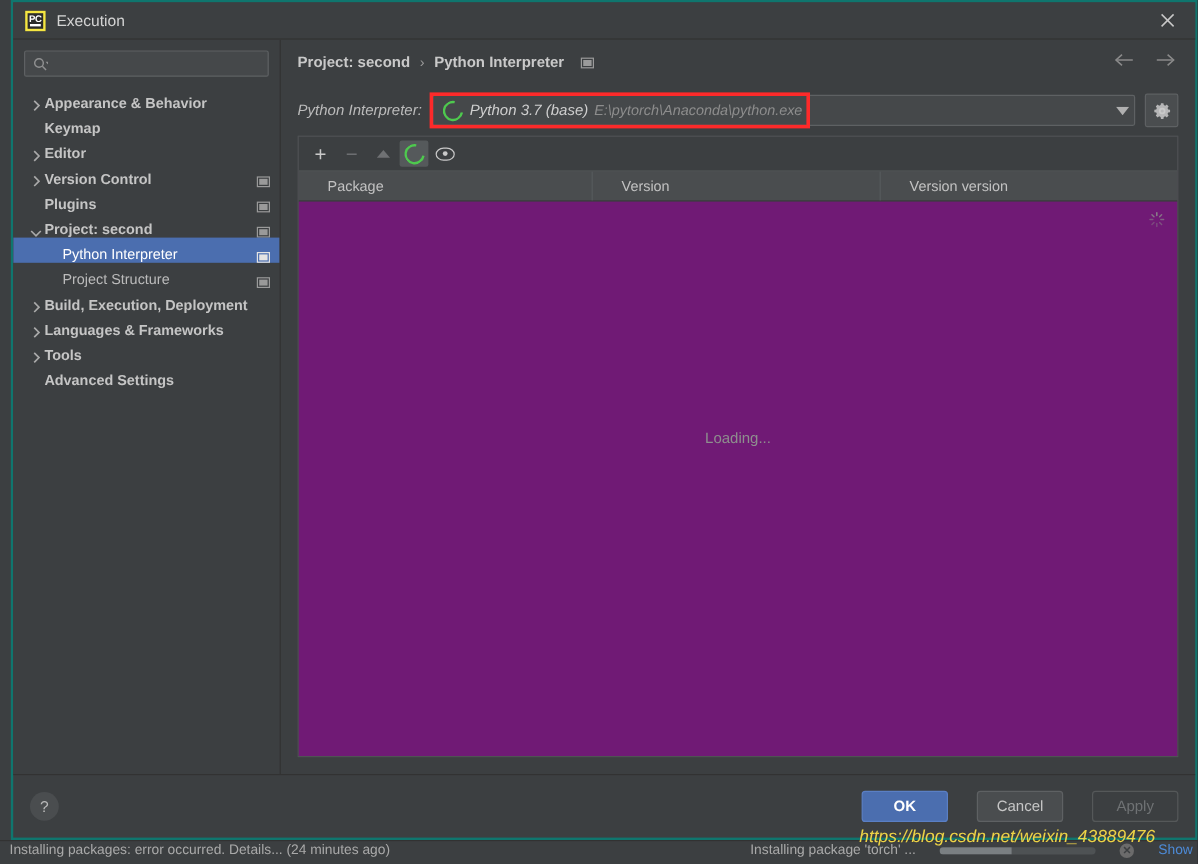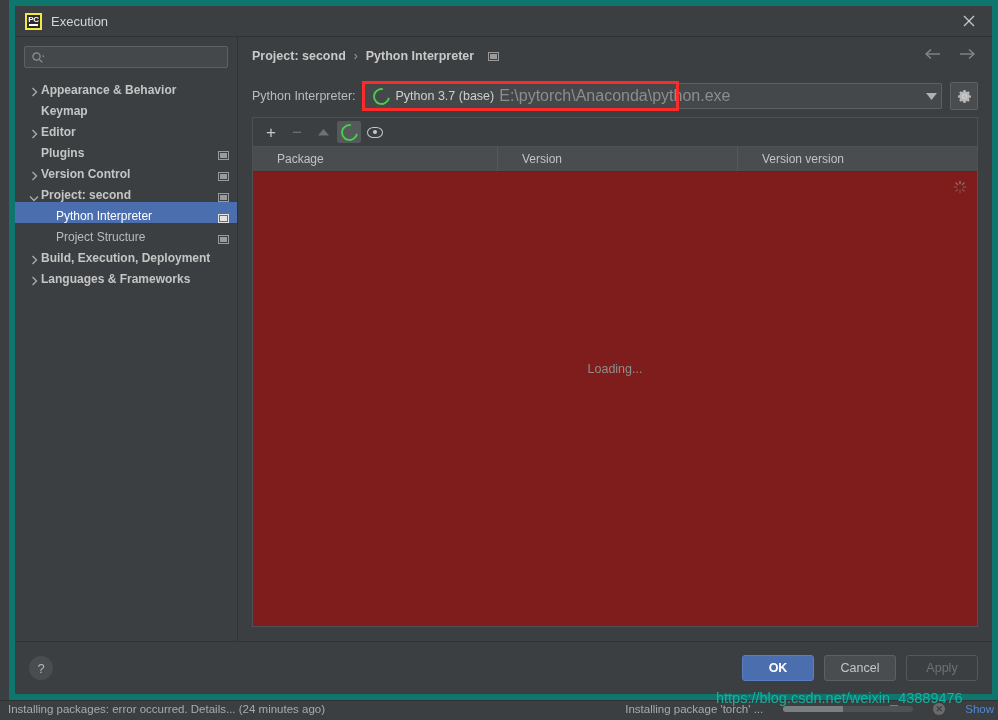--- a/index.html
+++ b/index.html
@@ -125,21 +125,21 @@
   }
   .show-link { color: #4d8ad6; }
 
   
   #settings-dialog {
     position: absolute;
     left: 9px; top: 0;
     width: 989px;
     height: 700px;
     background: #3c3f41;
-    border: 6px solid #0f766e;
+    border: 2px solid #0f766e;
     box-sizing: border-box;
     display: flex;
     flex-direction: column;
   }
   #title-bar {
     height: 30px;
     min-height: 30px;
     background: #3c3f41;
     display: flex;
     align-items: center;
@@ -298,20 +298,21 @@
   }
   #nav-arrows svg { cursor: pointer; }
 
   #interp-row {
     height: 42px;
     min-height: 42px;
     display: flex;
     align-items: center;
     gap: 8px;
     position: relative;
+    font-style: italic;
   }
   #interp-label { white-space: nowrap; font-size: 12.5px; }
   #interp-combo {
     flex: 1;
     height: 26px;
     background: #45484a;
     border: 1px solid #5e6163;
     border-radius: 2px;
     display: flex;
     align-items: center;
@@ -323,21 +324,21 @@
   .conda-ring {
     width: 13px; height: 13px;
     min-width: 13px;
     border: 2px solid #4ec94e;
     border-radius: 50%;
     border-right-color: transparent;
     transform: rotate(-35deg);
     margin-right: 6px;
   }
   #interp-name { color: #cfcfcf; white-space: nowrap; font-size: 12.5px; }
-  #interp-path { color: #8d8d8d; margin-left: 5px; white-space: nowrap; font-size: 16px; overflow: hidden; }
+  #interp-path { color: #8d8d8d; margin-left: 5px; white-space: nowrap; font-size: 12px; overflow: hidden; }
   #combo-arrow {
     margin-left: auto;
     padding-left: 8px;
     color: #b0b0b0;
   }
   #gear-btn {
     width: 26px; height: 26px;
     background: #4a4d4f;
     border: 1px solid #5e6163;
     border-radius: 2px;
@@ -413,21 +414,21 @@
     padding-left: 24px;
     box-sizing: border-box;
     border-right: 1px solid #565a5c;
   }
   .col-package { width: 245px; }
   .col-version { width: 240px; }
   .col-latest { flex: 1; border-right: none; }
   #pkg-body {
     flex: 1;
     position: relative;
-    background: #7f1d1d;
+    background: #701a75;
     min-height: 0;
   }
   #loading-text {
     position: absolute;
     left: 0; right: 0;
     top: 190px;
     text-align: center;
     color: #8e8e8e;
     font-size: 12.5px;
   }
@@ -454,21 +455,21 @@
     color: #b9b9b9;
     display: flex;
     align-items: center;
     justify-content: center;
     font-size: 13px;
     cursor: pointer;
   }
   #footer-buttons {
     margin-left: auto;
     display: flex;
-    gap: 10px;
+    gap: 24px;
   }
   .dlg-btn {
     width: 72px; height: 26px;
     border-radius: 3px;
     font-size: 12.5px;
     display: flex;
     align-items: center;
     justify-content: center;
     box-sizing: border-box;
     cursor: pointer;
@@ -490,24 +491,25 @@
     color: #6f7274;
     cursor: default;
   }
 
   
   #watermark {
     position: absolute;
     left: 716px;
     top: 690px;
     font-size: 14.5px;
-    color: #14b8a6;
+    color: #fde047;
     white-space: nowrap;
     pointer-events: none;
     opacity: 0.92;
+    font-style: italic;
   }
 </style>
 </head>
 <body>
 
 <div id="ide-bg">
   <div class="bg-editor">
     <div class="bg-tab-strip">te</div>
     <div class="bg-sel-blue" style="top:118px;height:26px;"></div>
     <div class="bg-sel-olive" style="top:168px;height:24px;"></div>
@@ -567,39 +569,39 @@
           </div>
           <div class="tree-row depth0 bold">
             <span class="tree-arrow">
               <svg width="7" height="10" viewBox="0 0 7 10">
                 <polyline points="1.5,1 5.5,5 1.5,9" fill="none" stroke="#a9a9a9" stroke-width="1.4"></polyline>
               </svg>
             </span>
             <span class="tree-label">Editor</span>
           </div>
           <div class="tree-row depth0 bold">
+            <span class="tree-arrow">
+              <svg width="7" height="10" viewBox="0 0 7 10">
+                <polyline points="1.5,1 5.5,5 1.5,9" fill="none" stroke="#a9a9a9" stroke-width="1.4"></polyline>
+              </svg>
+            </span>
+            <span class="tree-label">Version Control</span>
+            <span class="proj-icon">
+              <i></i>
+            </span>
+          </div>
+          <div class="tree-row depth0 bold">
             <span class="tree-arrow"></span>
             <span class="tree-label">Plugins</span>
             <span class="proj-icon">
               <i></i>
             </span>
           </div>
           <div class="tree-row depth0 bold">
             <span class="tree-arrow">
-              <svg width="7" height="10" viewBox="0 0 7 10">
-                <polyline points="1.5,1 5.5,5 1.5,9" fill="none" stroke="#a9a9a9" stroke-width="1.4"></polyline>
-              </svg>
-            </span>
-            <span class="tree-label">Version Control</span>
-            <span class="proj-icon">
-              <i></i>
-            </span>
-          </div>
-          <div class="tree-row depth0 bold">
-            <span class="tree-arrow">
               <svg width="10" height="7" viewBox="0 0 10 7">
                 <polyline points="1,1.5 5,5.5 9,1.5" fill="none" stroke="#a9a9a9" stroke-width="1.4"></polyline>
               </svg>
             </span>
             <span class="tree-label">Project: second</span>
             <span class="proj-icon">
               <i></i>
             </span>
           </div>
           <div class="tree-row depth1 selected">
@@ -622,20 +624,32 @@
             </span>
             <span class="tree-label">Build, Execution, Deployment</span>
           </div>
           <div class="tree-row depth0 bold">
             <span class="tree-arrow">
               <svg width="7" height="10" viewBox="0 0 7 10">
                 <polyline points="1.5,1 5.5,5 1.5,9" fill="none" stroke="#a9a9a9" stroke-width="1.4"></polyline>
               </svg>
             </span>
             <span class="tree-label">Languages &amp; Frameworks</span>
+          </div>
+          <div class="tree-row depth0 bold">
+            <span class="tree-arrow">
+              <svg width="7" height="10" viewBox="0 0 7 10">
+                <polyline points="1.5,1 5.5,5 1.5,9" fill="none" stroke="#a9a9a9" stroke-width="1.4"></polyline>
+              </svg>
+            </span>
+            <span class="tree-label">Tools</span>
+          </div>
+          <div class="tree-row depth0 bold">
+            <span class="tree-arrow"></span>
+            <span class="tree-label">Advanced Settings</span>
           </div>
         </div>
     </div>
 
     <div id="right-panel">
 
       <div id="breadcrumb-row">
         <span class="crumb">Project: second</span>
         <span class="crumb-sep">›</span>
         <span class="crumb">Python Interpreter</span>

